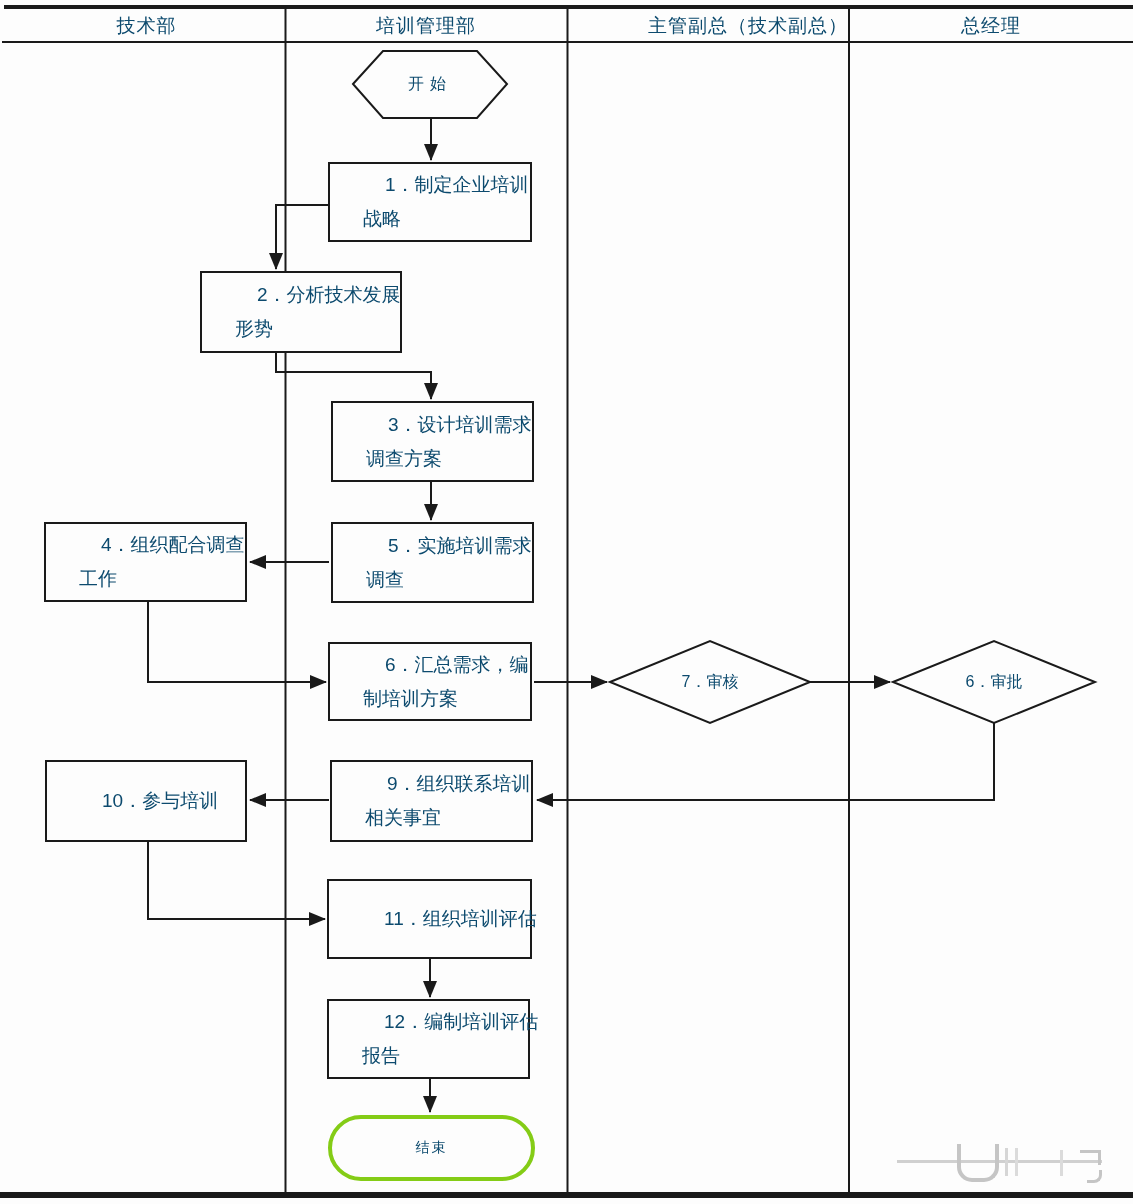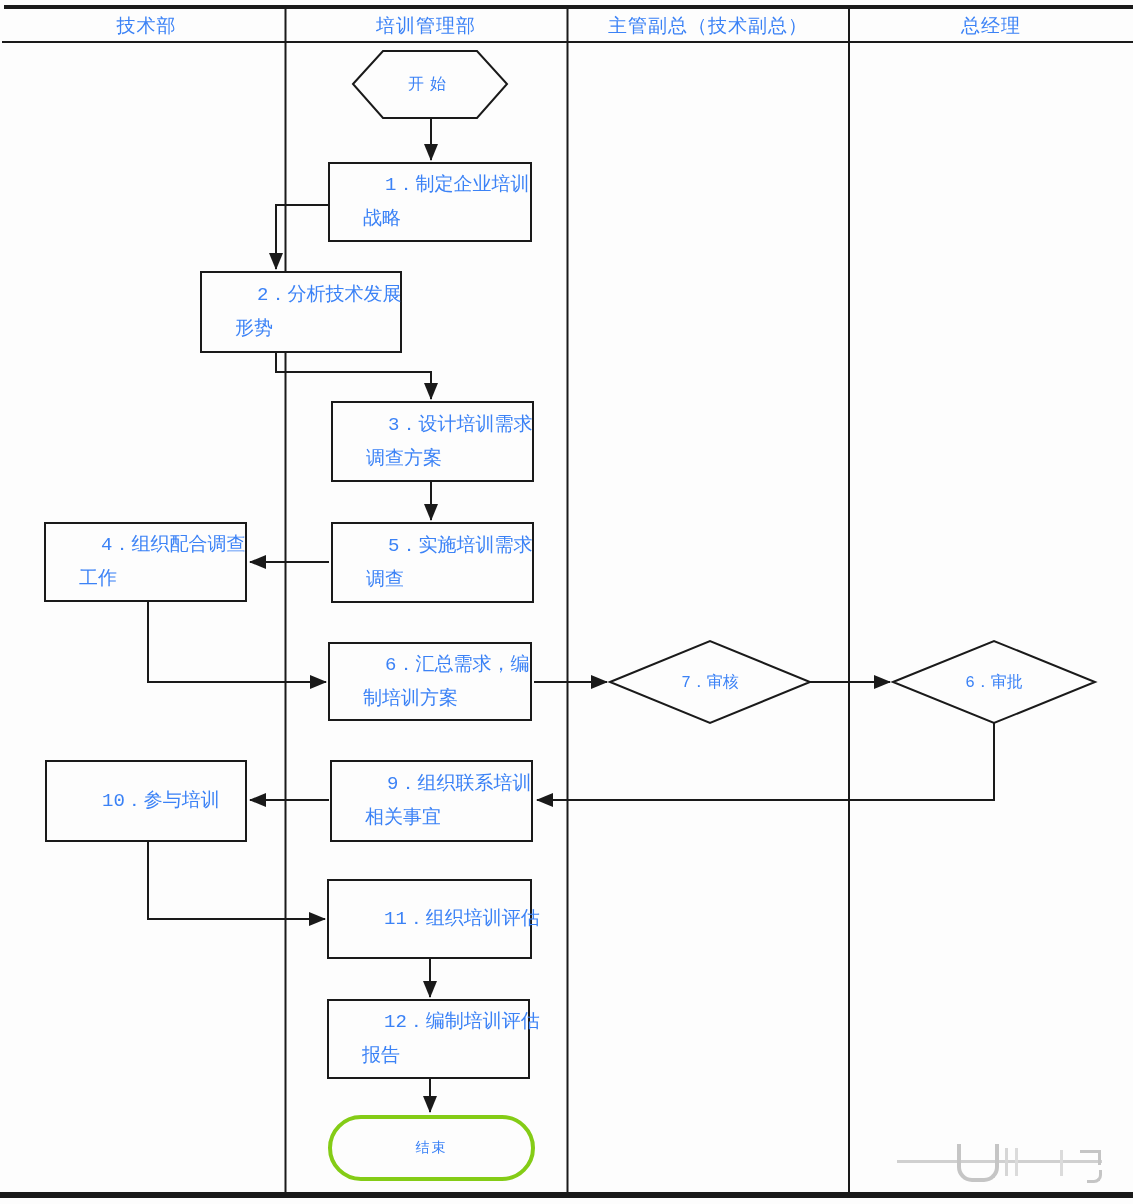--- a/index.html
+++ b/index.html
@@ -1,21 +1,21 @@
 <!DOCTYPE html>
 <html><head>
 <meta charset="utf-8">
 <style>
   html,body{margin:0;padding:0;background:#fff;}
   .canvas{
     position:relative;
     width:1133px;height:1204px;
     background:#fdfdfd;
-    font-family:Liberation Mono, monospace;
-    color:#3b82f6;
+    font-family:Liberation Sans, sans-serif;
+    color:#0c4a6e;
     overflow:hidden;
   }
   .layer{position:absolute;left:0;top:0;}
   
   .hcell{
     position:absolute;top:9px;height:33px;
     display:flex;align-items:center;justify-content:center;
     font-size:19px;letter-spacing:1px;
   }
   
@@ -95,21 +95,21 @@
       <polyline points="994,723 994,800 537,800" marker-end="url(#ah)"></polyline>
       <polyline points="329,800 250,800" marker-end="url(#ah)"></polyline>
       <polyline points="148,842 148,919 325,919" marker-end="url(#ah)"></polyline>
       <polyline points="430,959 430,997" marker-end="url(#ah)"></polyline>
       <polyline points="430,1078 430,1112" marker-end="url(#ah)"></polyline>
     </g>
   </svg>
 
   <div class="hcell" style="left:8px;width:277px;">技术部</div>
   <div class="hcell" style="left:285px;width:282px;">培训管理部</div>
-  <div class="hcell" style="left:567px;width:282px;">主管副总（技术副总）</div>
+  <div class="hcell" style="left:567px;width:282px;padding-left:40px;">主管副总（技术副总）</div>
   <div class="hcell" style="left:849px;width:284px;">总经理</div>
 
   <div class="shape-label" style="left:353px;top:51px;width:154px;height:67px;letter-spacing:6px;">开始</div>
 
   <div class="node" style="left:328px;top:162px;width:204px;height:80px;">
     <div class="l l1">1．制定企业培训</div>
     <div class="l">战略</div>
   </div>
 
   <div class="node" style="left:176px;top:271px;width:202px;height:82px;margin-left:24px;">

